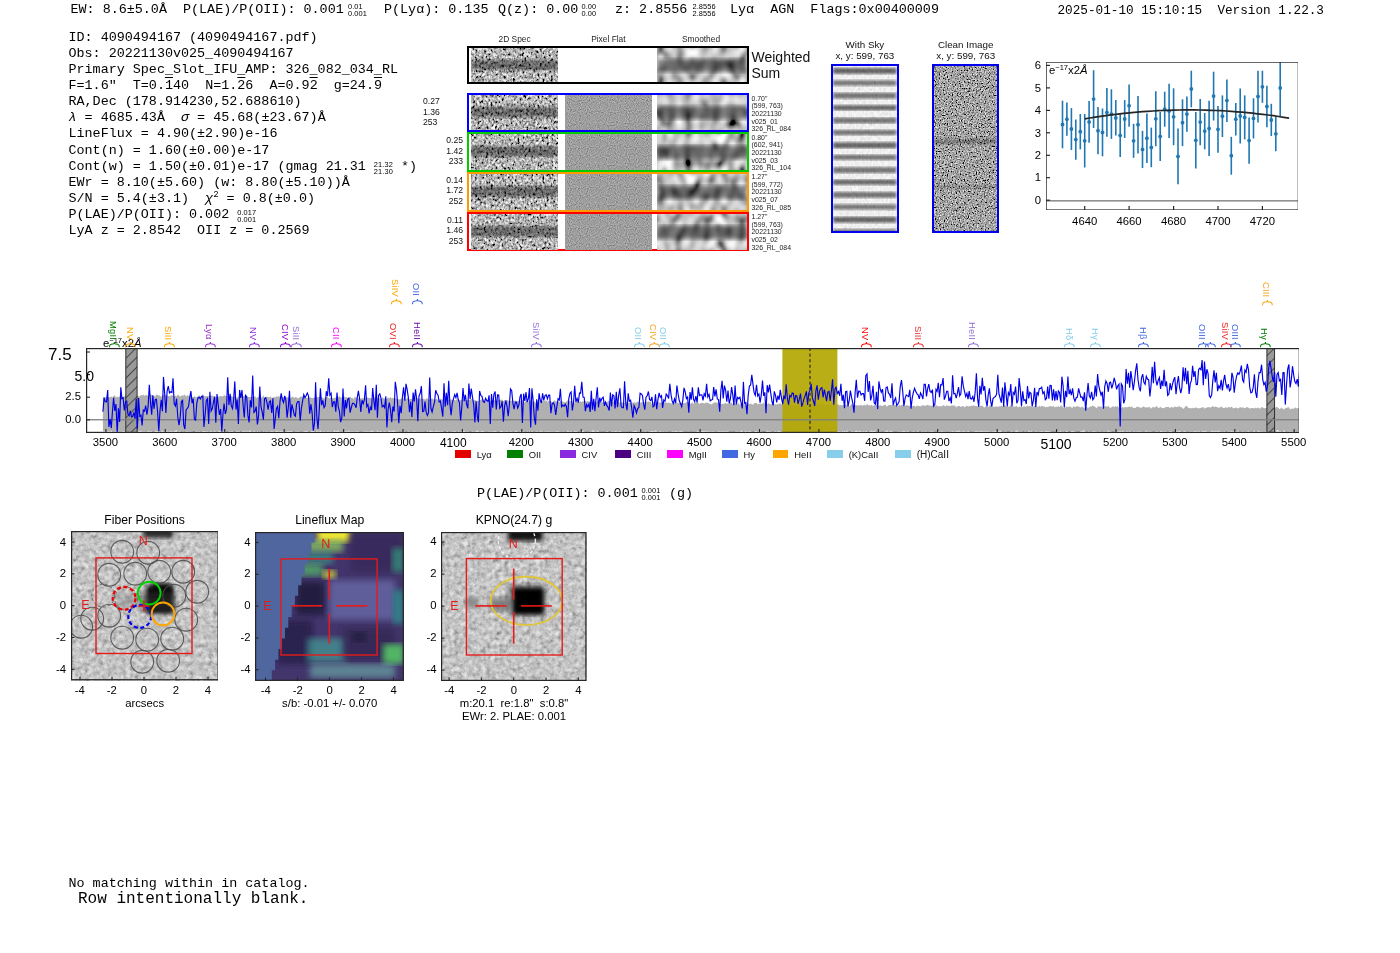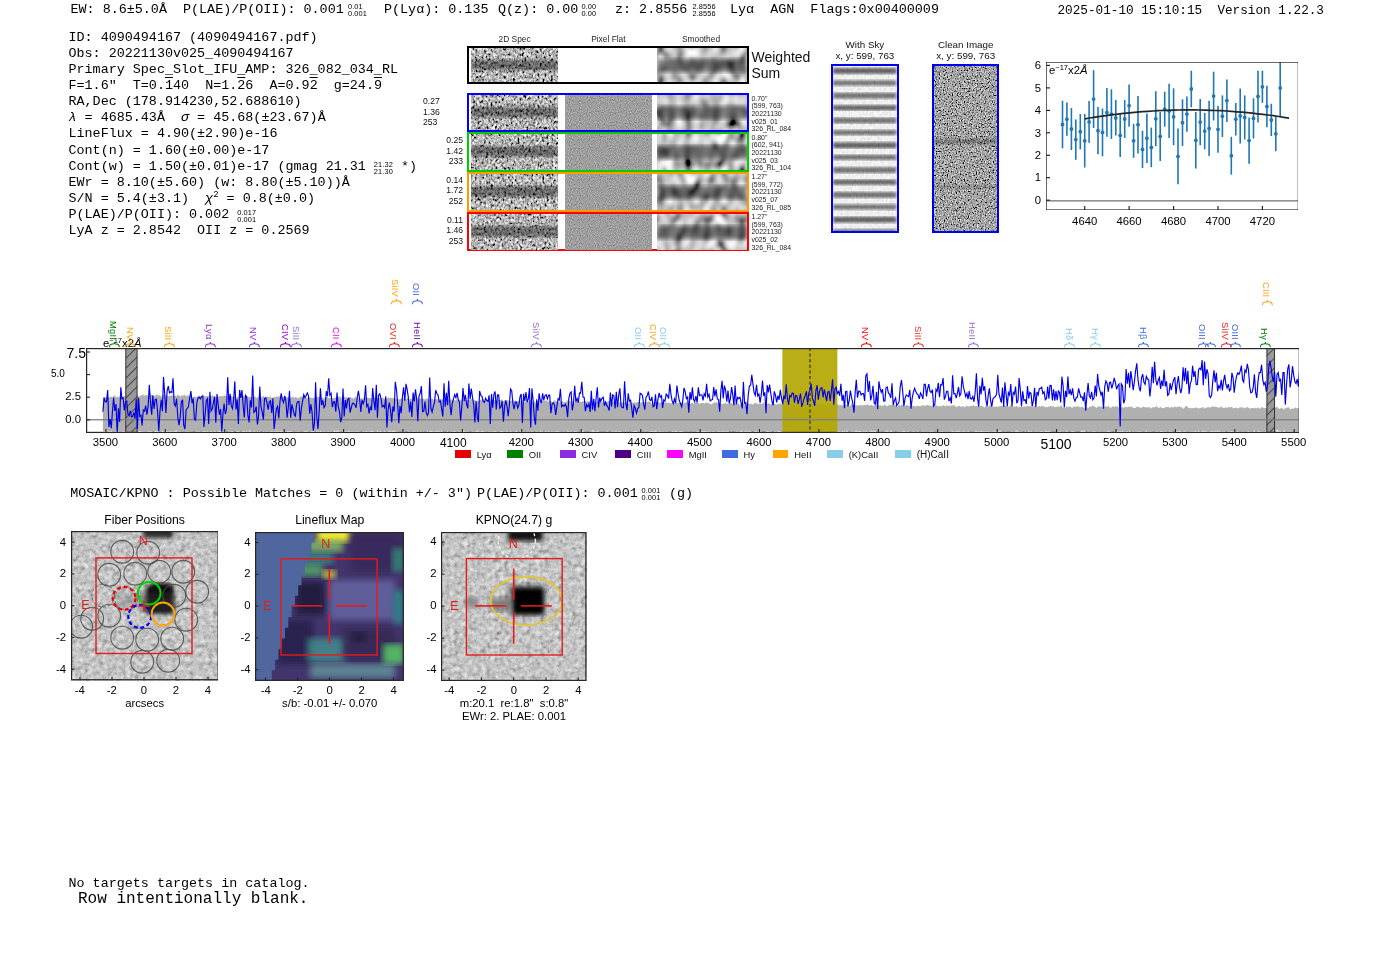--- a/index.html
+++ b/index.html
@@ -36,23 +36,22 @@
     <div class="mono" style="left:68.5px;top:78.1px;font-size:13.4px">F=1.6"  T=0.<span style="text-decoration:overline">1</span>40  N=1.<span style="text-decoration:overline">2</span>6  A=0.9<span style="text-decoration:overline">2</span>  g=24.<span style="text-decoration:overline">9</span></div>
     <div class="mono" style="left:68.5px;top:94.2px;font-size:13.4px">RA,Dec (178.914230,52.688610)</div>
     <div class="mono" style="left:68.5px;top:110.3px;font-size:13.4px"><i>λ</i> = 4685.43Å  <i>σ</i> = 45.68(±23.67)Å</div>
     <div class="mono" style="left:68.5px;top:126.4px;font-size:13.4px">LineFlux = 4.90(±2.90)e-16</div>
     <div class="mono" style="left:68.5px;top:142.5px;font-size:13.4px">Cont(n) = 1.60(±0.00)e-17</div>
     <div class="mono" style="left:68.5px;top:158.6px;font-size:13.4px">Cont(w) = 1.50(±0.01)e-17 (gmag 21.31 <span class="stk"><span>21.32</span><span>21.30</span></span> *)</div>
     <div class="mono" style="left:68.5px;top:174.7px;font-size:13.4px">EWr = 8.10(±5.60) (w: 8.80(±5.10))Å</div>
     <div class="mono" style="left:68.5px;top:190.8px;font-size:13.4px">S/N = 5.4(±3.1)  <i>χ</i><span style="font-size:9px;vertical-align:5px;line-height:0">2</span> = 0.8(±0.0)</div>
     <div class="mono" style="left:68.5px;top:206.9px;font-size:13.4px">P(LAE)/P(OII): 0.002 <span class="stk"><span>0.017</span><span>0.001</span></span></div>
     <div class="mono" style="left:68.5px;top:223.0px;font-size:13.4px">LyA z = 2.8542  OII z = 0.2569</div>
-    <div class="mono" style="left:68.5px;top:875.8px;font-size:13.4px">No targets targets in catalog.</div>
+    <div class="mono" style="left:68.5px;top:875.8px;font-size:13.4px">No matching within in catalog.</div>
     <div class="mono" style="left:78px;top:891.4px;font-size:16px">Row intentionally blank.</div>
-    <div class="mono" style="left:70.2px;top:485.8px">MOSAIC/KPNO : Possible Matches = 0 (within +/- 3")</div>
     <div class="mono" style="left:477px;top:485.8px">P(LAE)/P(OII): 0.001</div>
     <div class="abs" style="left:641.5px;top:486.8px;font:7.4px/7.1px 'Liberation Sans',sans-serif;letter-spacing:0.1px">
       <span style="display:block">0.001</span>
       <span style="display:block">0.001</span>
     </div>
     <div class="mono" style="left:669px;top:485.8px">(g)</div>
     <svg width="0" height="0" style="position:absolute">
       <defs>
         <filter id="nspec0" x="0" y="0" width="100%" height="100%">
           <feTurbulence type="fractalNoise" baseFrequency="0.45 0.35" numOctaves="2" seed="11" stitchTiles="stitch"></feTurbulence>
@@ -426,22 +425,22 @@
     <div class="sans" style="left:855.8px;top:436.2px;width:44px;text-align:center;font-size:11.3px;color:#000">4800</div>
     <div class="sans" style="left:915.2px;top:436.2px;width:44px;text-align:center;font-size:11.3px;color:#000">4900</div>
     <div class="sans" style="left:974.7px;top:436.2px;width:44px;text-align:center;font-size:11.3px;color:#000">5000</div>
     <div class="sans" style="left:1034.1px;top:436.2px;width:44px;text-align:center;font-size:14px;color:#000">5100</div>
     <div class="sans" style="left:1093.5px;top:436.2px;width:44px;text-align:center;font-size:11.3px;color:#000">5200</div>
     <div class="sans" style="left:1152.9px;top:436.2px;width:44px;text-align:center;font-size:11.3px;color:#000">5300</div>
     <div class="sans" style="left:1212.3px;top:436.2px;width:44px;text-align:center;font-size:11.3px;color:#000">5400</div>
     <div class="sans" style="left:1271.7px;top:436.2px;width:44px;text-align:center;font-size:11.3px;color:#000">5500</div>
     <div class="sans" style="left:51px;top:413.0px;width:30px;text-align:right;font-size:11.3px;color:#000">0.0</div>
     <div class="sans" style="left:51px;top:390.4px;width:30px;text-align:right;font-size:11.3px;color:#000">2.5</div>
-    <div class="sans" style="left:51px;top:367.8px;width:30px;text-align:left;font-size:10px;color:#000">5.0</div>
-    <div class="sans" style="left:56px;top:345.2px;width:30px;text-align:right;font-size:14px;color:#000">7.5</div>
+    <div class="sans" style="left:64px;top:367.8px;width:30px;text-align:right;font-size:14px;color:#000">5.0</div>
+    <div class="sans" style="left:48px;top:345.2px;width:30px;text-align:left;font-size:17px;color:#000">7.5</div>
     <div class="sans" style="left:103px;top:336.5px;font-size:11.3px">e<span style="font-size:7.5px;vertical-align:4.5px;line-height:0">−17</span>x2<i>Å</i></div>
     <div class="ll" style="left:108.1px;bottom:613.0px;color:#008000">MgII</div>
     <svg class="abs" style="left:108.6px;top:341.0px" width="11" height="8">
       <path d="M0.5,6.2 C0.5,3.6 1.6,3 3.6,3 L4.4,3 C5.1,3 5.4,2.5 5.4,1.1 C5.4,2.5 5.7,3 6.4,3 L7.2,3 C9.2,3 10.3,3.6 10.3,6.2" fill="none" stroke="#008000" stroke-width="1.05"></path>
     </svg>
     <div class="ll" style="left:124.6px;bottom:613.0px;color:#ffa500">NV</div>
     <svg class="abs" style="left:125.1px;top:341.0px" width="11" height="8">
       <path d="M0.5,6.2 C0.5,3.6 1.6,3 3.6,3 L4.4,3 C5.1,3 5.4,2.5 5.4,1.1 C5.4,2.5 5.7,3 6.4,3 L7.2,3 C9.2,3 10.3,3.6 10.3,6.2" fill="none" stroke="#ffa500" stroke-width="1.05"></path>
     </svg>
     <div class="ll" style="left:163.1px;bottom:613.0px;color:#ffa500">SiII</div>

